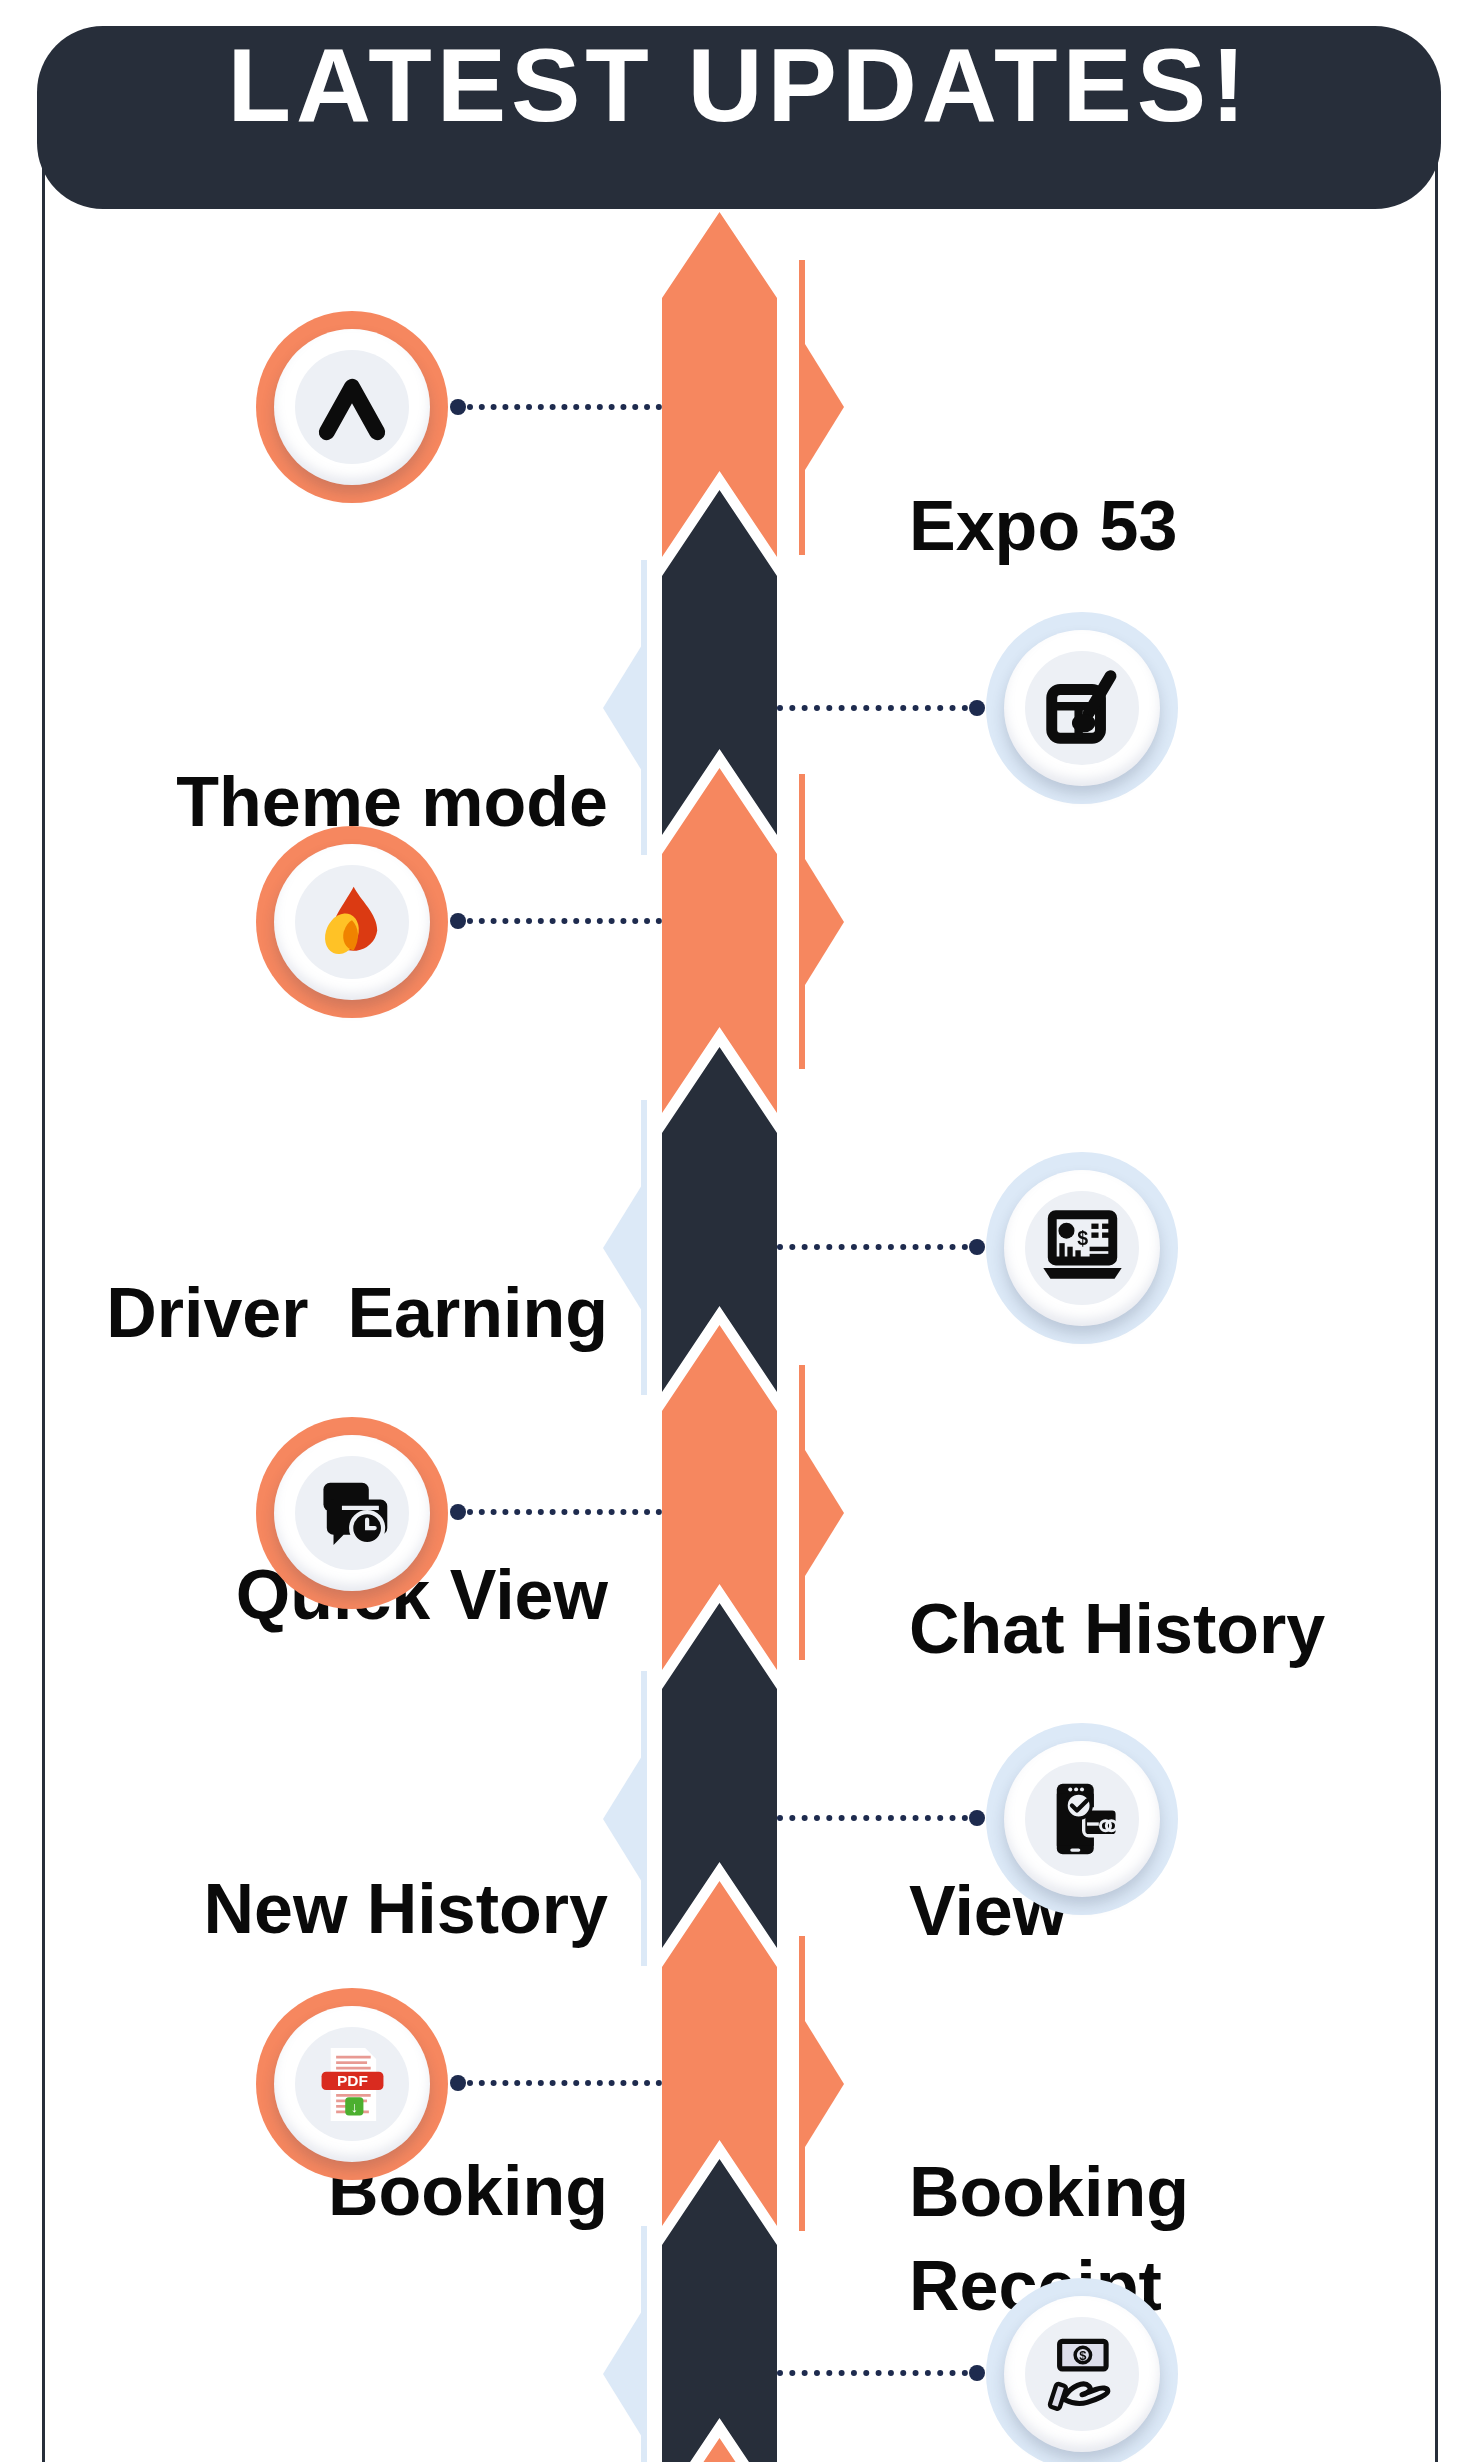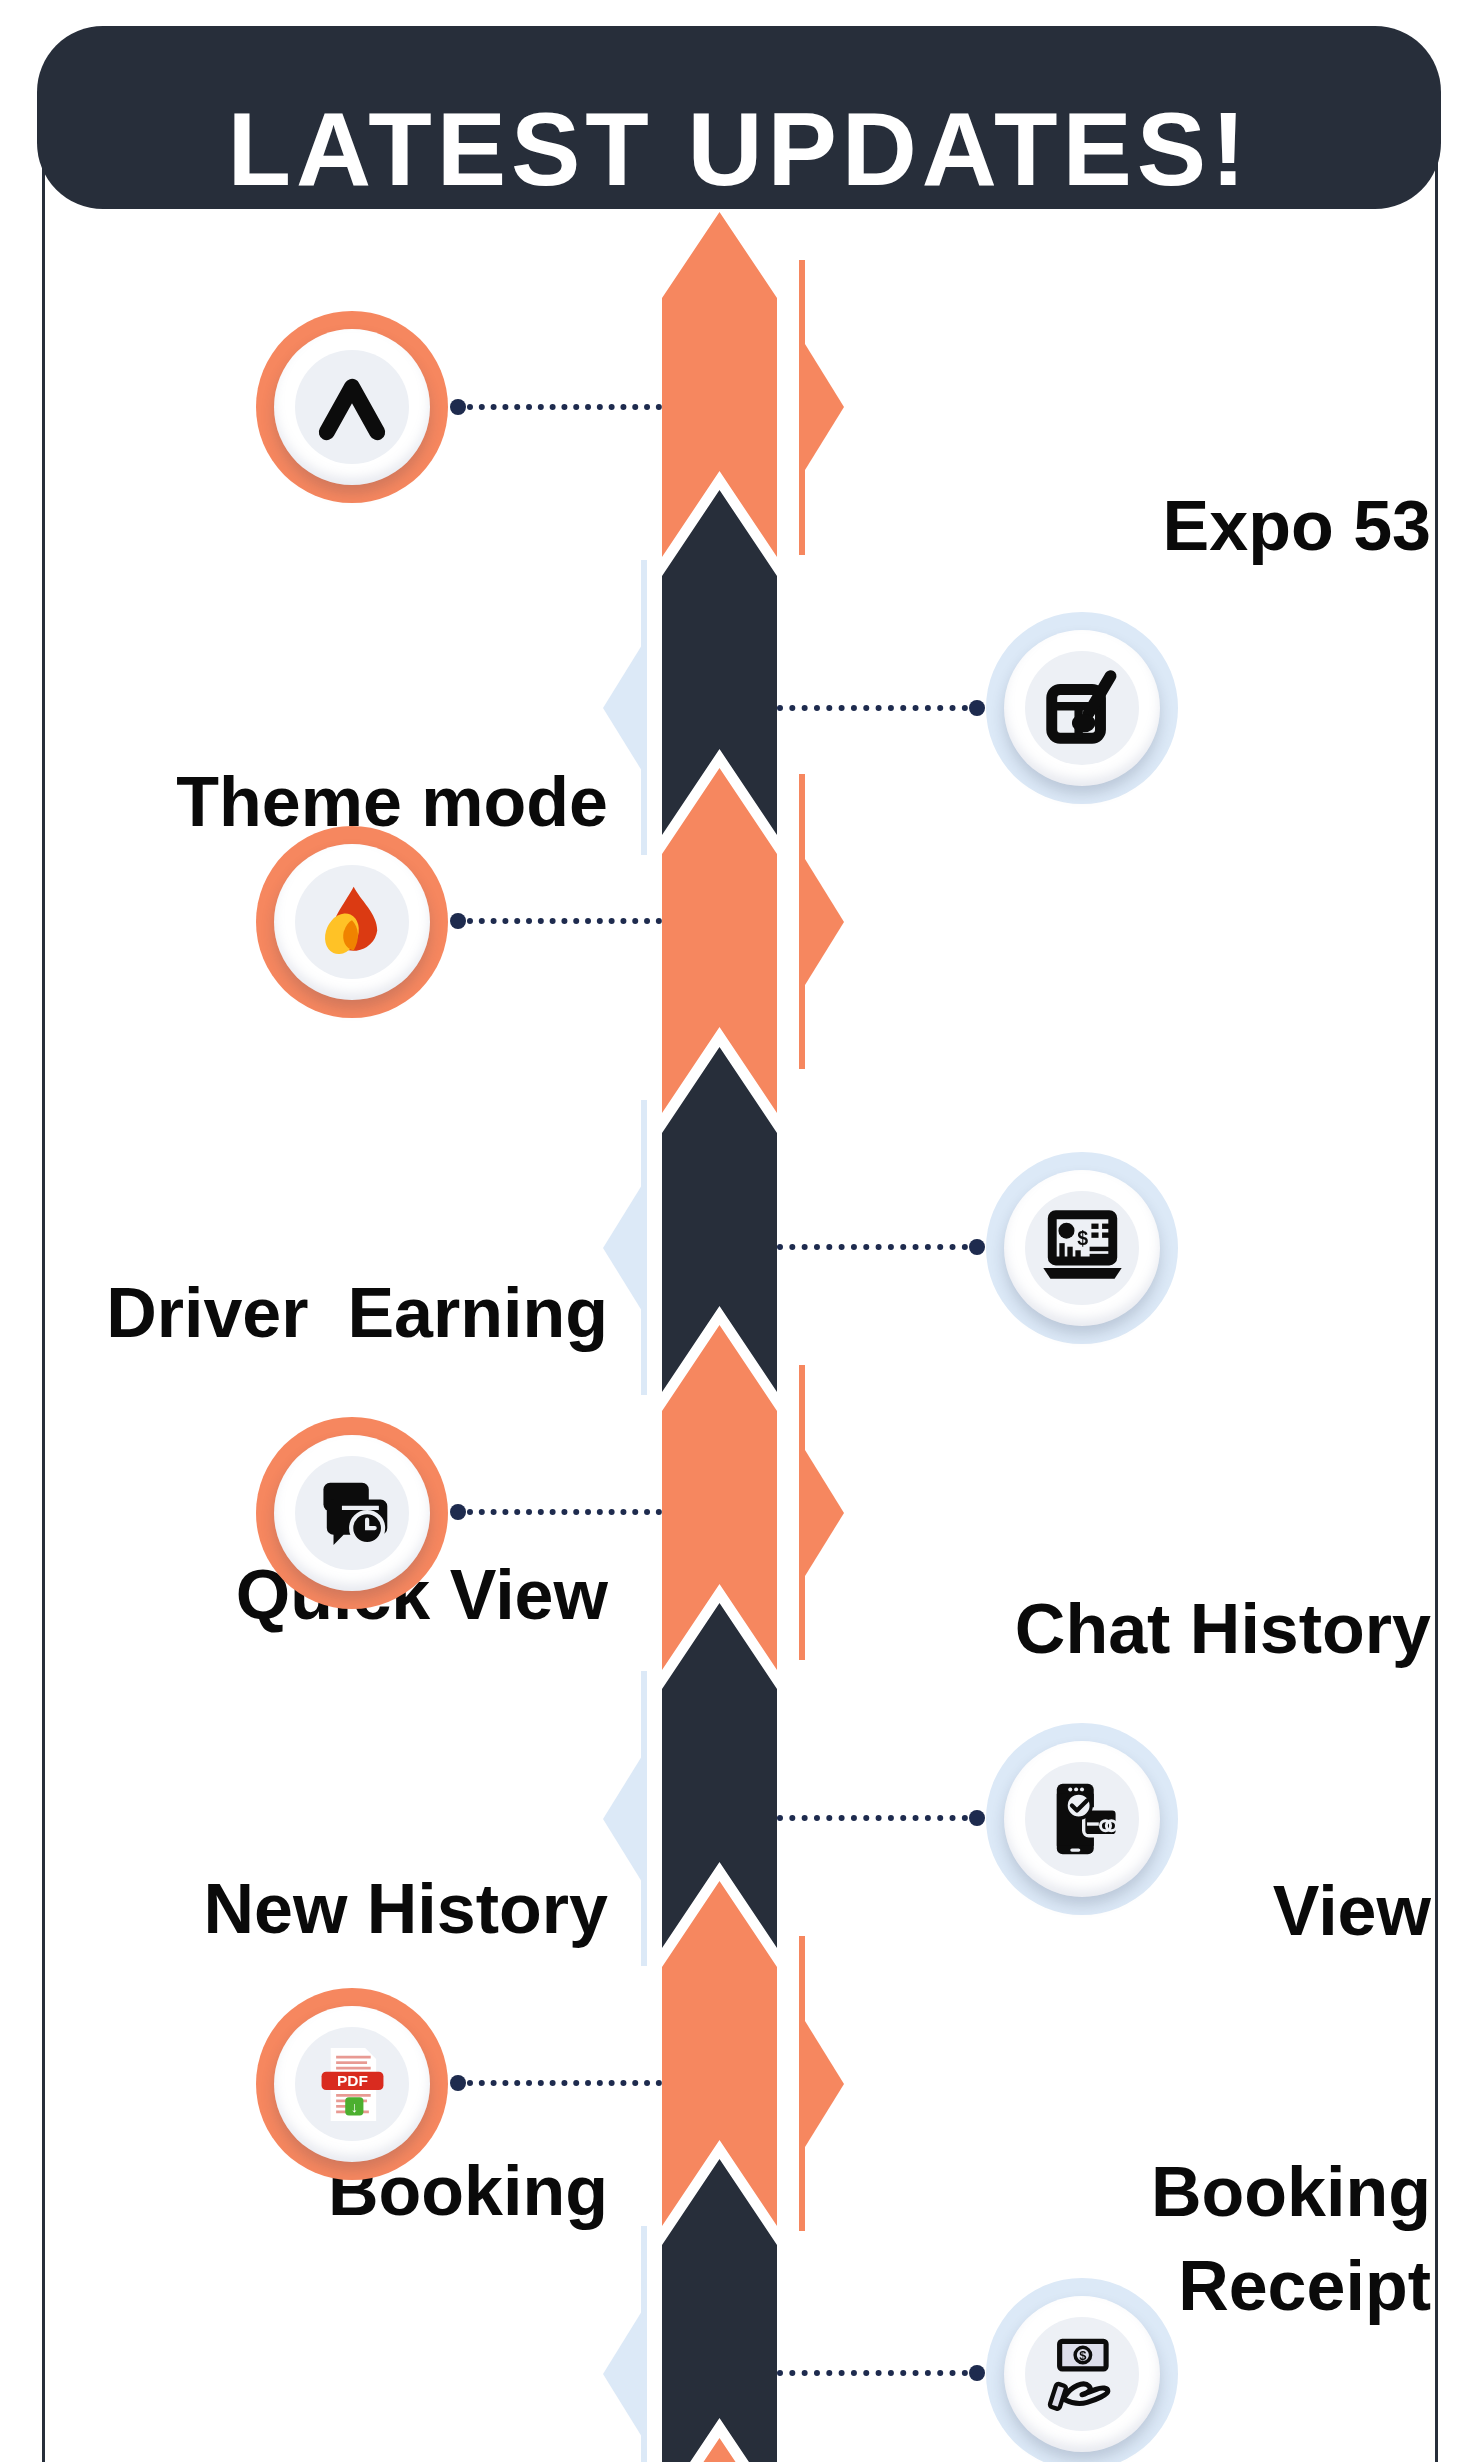--- a/index.html
+++ b/index.html
@@ -3,21 +3,21 @@
 <meta charset="utf-8">
 <style>
   html,body{margin:0;padding:0;background:#ffffff;}
   .page{position:relative;width:1477px;height:3940px;background:#ffffff;overflow:hidden;
         font-family:"Liberation Sans", sans-serif;}
   
   .frame{position:absolute;left:42px;top:29.5px;width:1390px;height:3881px;
          border:3.4px solid #272E3A;border-radius:74px;}
   
   .header{position:absolute;left:37px;top:25.6px;width:1404px;height:183px;background:#272E3A;
-          border-radius:66px;display:flex;align-items:flex-end;justify-content:center;z-index:6;}
+          border-radius:66px;display:flex;align-items:flex-start;justify-content:center;z-index:6;}
   .header .title{color:#ffffff;font-size:104px;font-weight:700;letter-spacing:4.9px;}
   
   .seg{position:absolute;left:662px;width:115px;height:345px;z-index:3;
        clip-path:polygon(0 86px,50% 0,100% 86px,100% 100%,50% 259px,0 100%);}
   .seg.orange{background:#F6875F;}
   .seg.dark{background:#272E3A;}
   
   .badge{position:absolute;width:192px;height:192px;z-index:4;}
   .badge.bleft{left:256px;}
   .badge.bright{left:986px;}
@@ -39,21 +39,21 @@
   
   .mline{position:absolute;width:6.4px;height:295px;z-index:3;}
   .mline.o{left:799px;background:#F6875F;}
   .mline.b{left:641px;background:#DCE9F7;}
   .mtri{position:absolute;width:0;height:0;z-index:3;}
   .mtri.o{left:805px;border-left:39px solid #F6875F;border-top:63px solid transparent;border-bottom:63px solid transparent;}
   .mtri.b{left:603px;border-right:39px solid #DCE9F7;border-top:63px solid transparent;border-bottom:63px solid transparent;}
   
   .txt{position:absolute;z-index:4;font-size:70px;line-height:94px;font-weight:600;color:#0a0a0a;
        white-space:pre-wrap;}
-  .txt.tr{left:909px;width:522px;text-align:right;}
+  .txt.tr{left:909px;width:522px;text-align:left;}
   .txt.tl{left:69px;width:539px;text-align:right;}
   svg{display:block;}
 </style>
 </head>
 <body>
 
 <div class="page">
   <div class="frame"></div>
 
   <div class="header">

